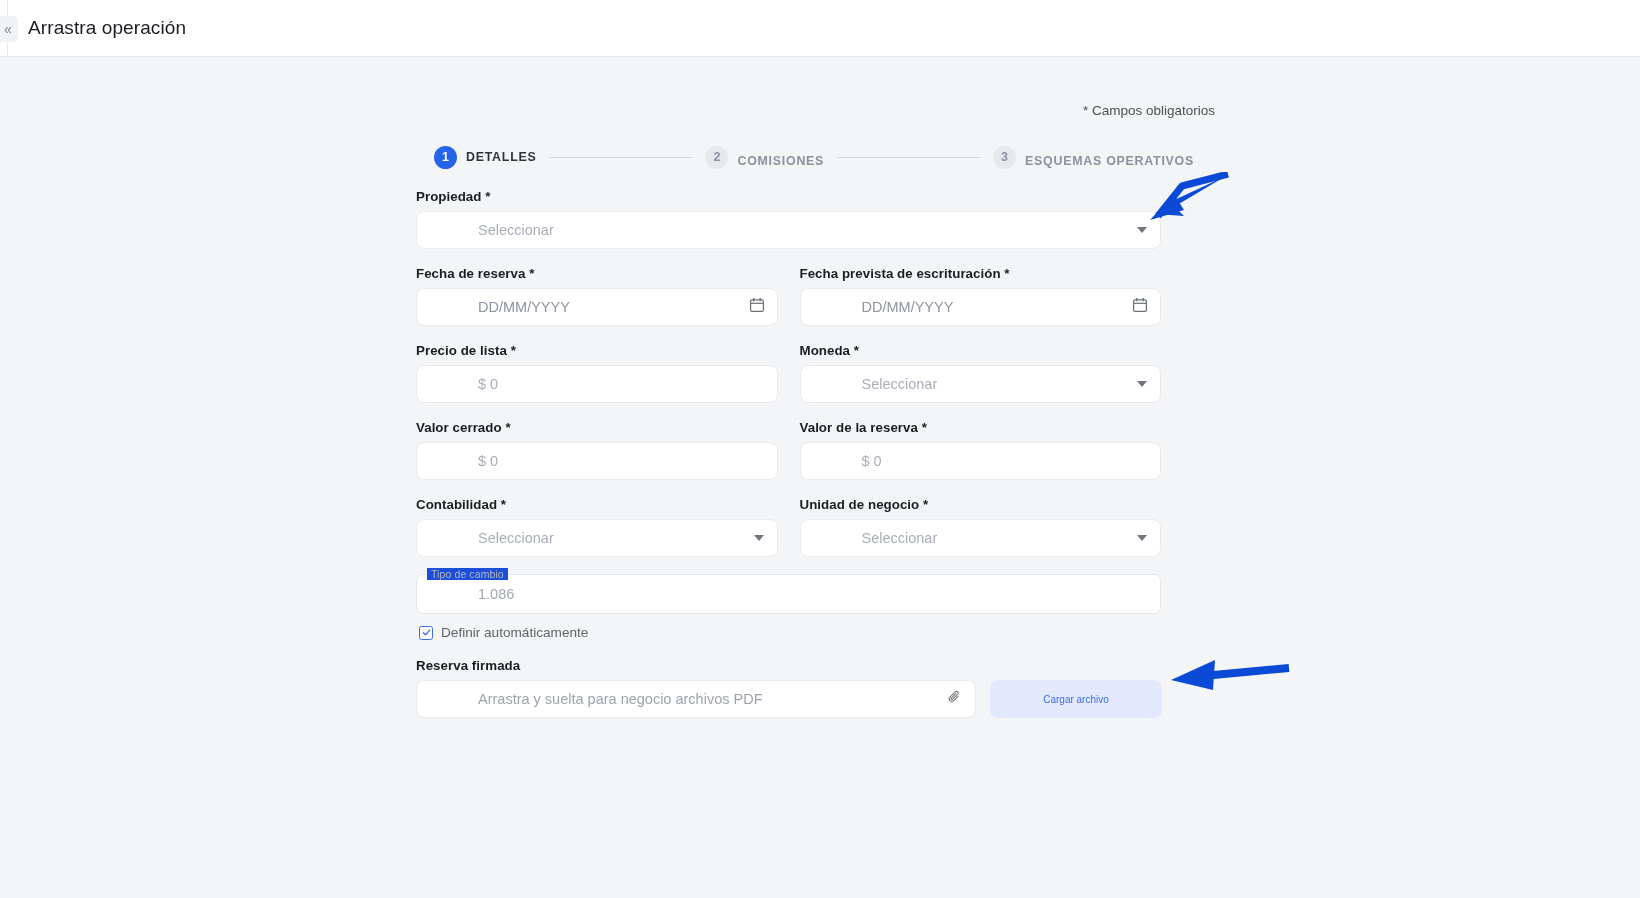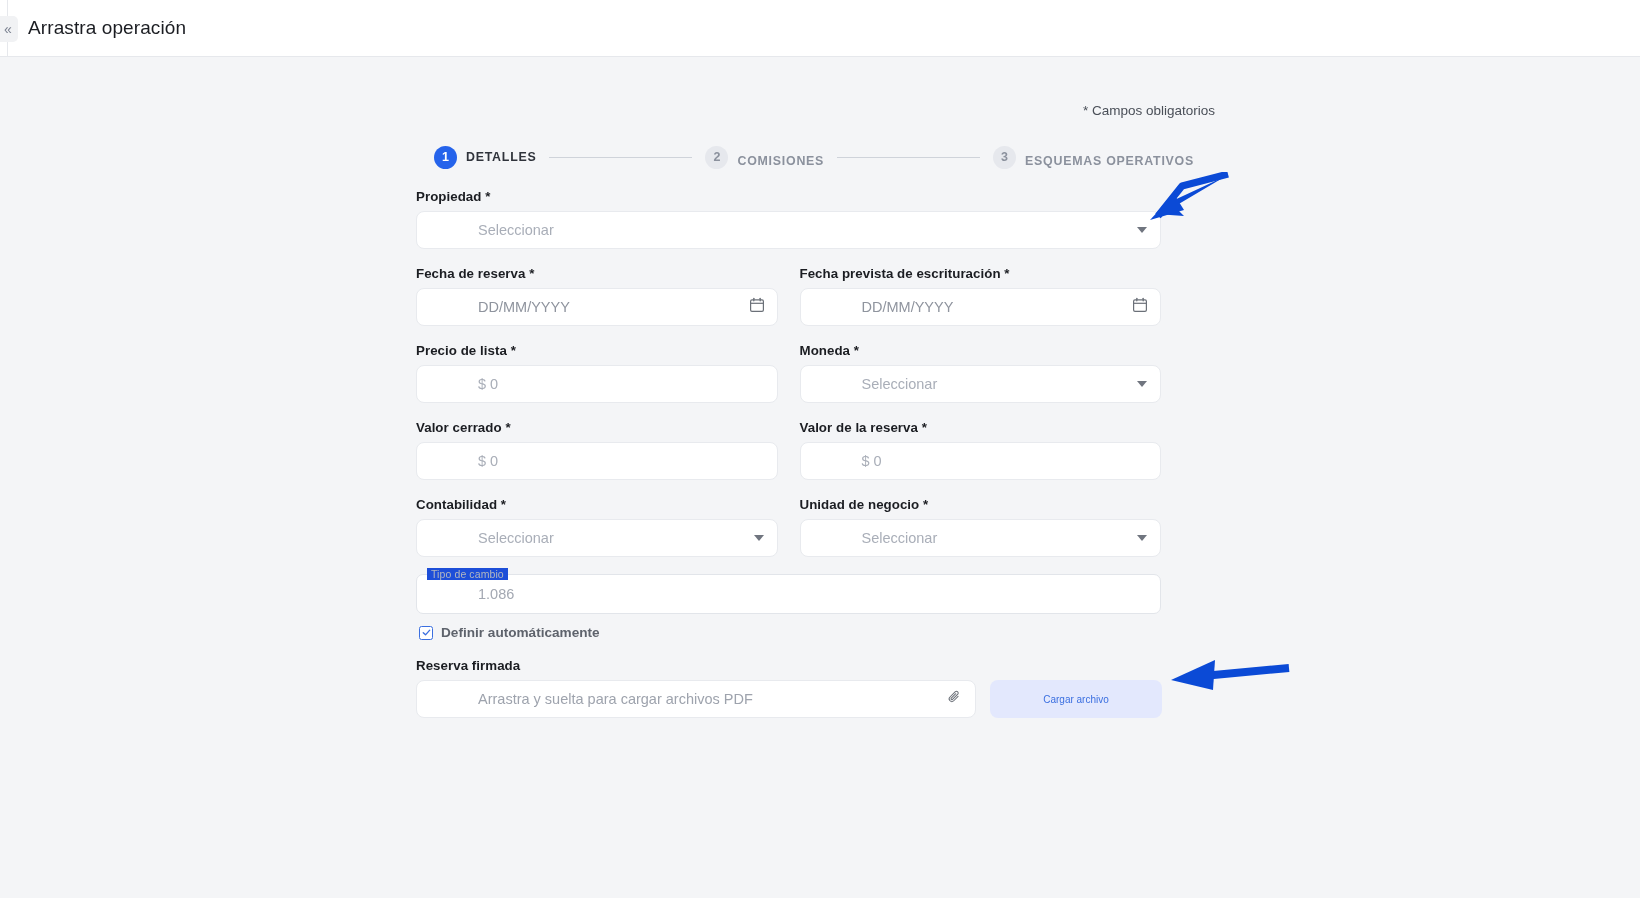--- a/index.html
+++ b/index.html
@@ -111,21 +111,21 @@
   .notch-label {
     position: absolute; left: 10px; top: -7px;
     background: #1d4ed8;
     padding: 0 4px;
     font-size: 10.5px; color: #b2b7c0;
     letter-spacing: .1px;
   }
   .fld.notched .ph { color: #a3a8b2; font-size: 14.5px; }
 
   
-  .chk-row { display: flex; align-items: center; gap: 8px; margin: 11px 0 0 3px; font-weight: bold; }
+  .chk-row { display: flex; align-items: center; gap: 8px; margin: 11px 0 0 3px; }
   .chk {
     width: 14px; height: 14px; border-radius: 2.5px;
     border: 1.5px solid #3b6fe0;
     display: flex; align-items: center; justify-content: center;
     cursor: pointer; background: #fff;
   }
   .chk svg { display: block; }
   .chk-lbl { font-size: 13.6px; color: #5e636c; }
 
   
@@ -322,21 +322,21 @@
             <polyline points="1.4,5.2 3.9,7.6 8.6,2.4" fill="none" stroke="#3b6fe0" stroke-width="1.5" stroke-linecap="round" stroke-linejoin="round"></polyline>
           </svg>
       </span>
       <span class="chk-lbl">Definir automáticamente</span>
     </div>
 
     <div style="margin-top:18px">
       <span class="lbl">Reserva firmada</span>
       <div class="upload-row">
         <div class="drop">
-          <span class="ph">Arrastra y suelta para cargar archivos PDF</span>
+          <span class="ph">Arrastra y suelta para negocio archivos PDF</span>
           <span class="clip-ico">
             <svg width="17" height="17" viewBox="0 0 20 20" fill="none">
               <path d="M14.2 9.3l-5.1 5.1a3.1 3.1 0 01-4.4-4.4l6.3-6.3a2.1 2.1 0 012.9 3l-6.2 6.2a1.05 1.05 0 01-1.5-1.5l5.3-5.3" stroke="#6b7078" stroke-width="1.2" stroke-linecap="round" stroke-linejoin="round"></path>
             </svg>
           </span>
         </div>
         <button class="btn-upload">Cargar archivo</button>
       </div>
     </div>
 

